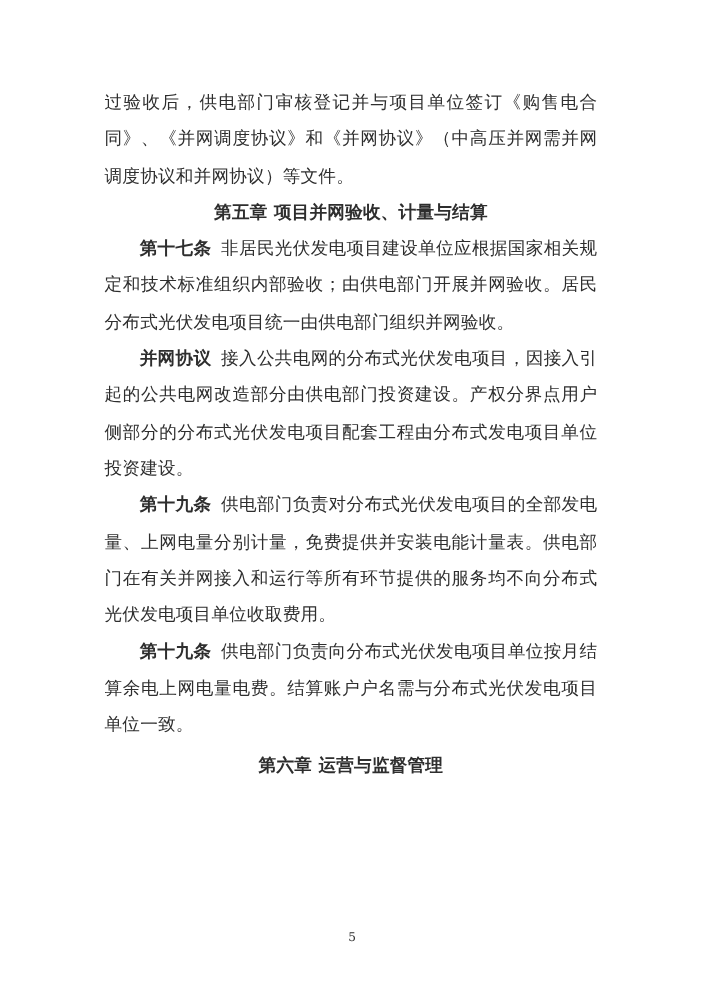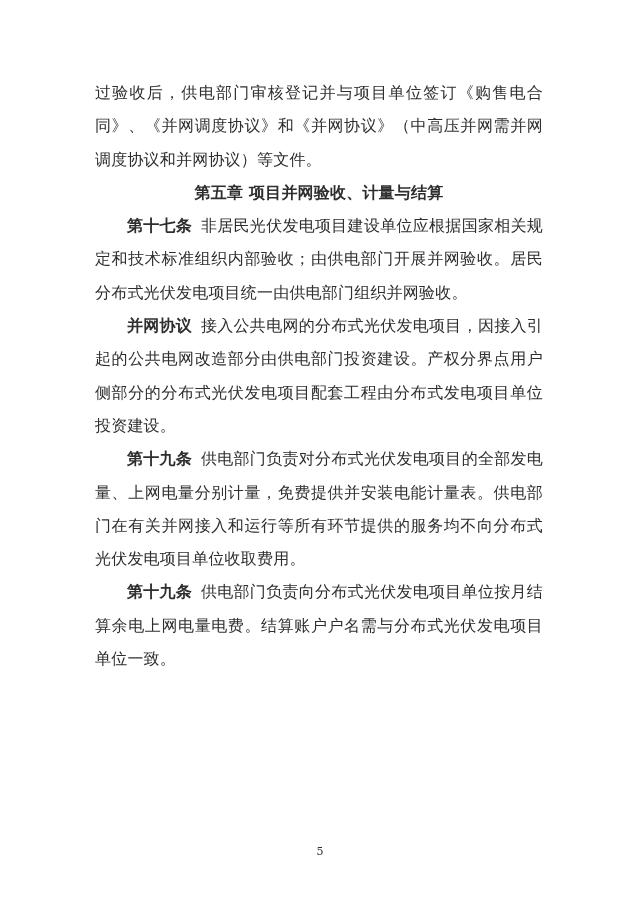--- a/index.html
+++ b/index.html
@@ -79,16 +79,17 @@
   </p>
 
   <p class="para indent">
     <span class="article-label">第十九条</span><span>供电部门负责对分布式光伏发电项目的全部发电量、上网电量分别计量，免费提供并安装电能计量表。供电部门在有关并网接入和运行等所有环节提供的服务均不向分布式光伏发电项目单位收取费用。</span>
   </p>
 
   <p class="para indent">
     <span class="article-label">第十九条</span><span>供电部门负责向分布式光伏发电项目单位按月结算余电上网电量电费。结算账户户名需与分布式光伏发电项目单位一致。</span>
   </p>
 
+  <h2 class="chapter-heading spaced-top">第六章  运营与监督管理</h2>
 
 </div>
 
 <div class="page-number">5</div>
 
 </body></html>

